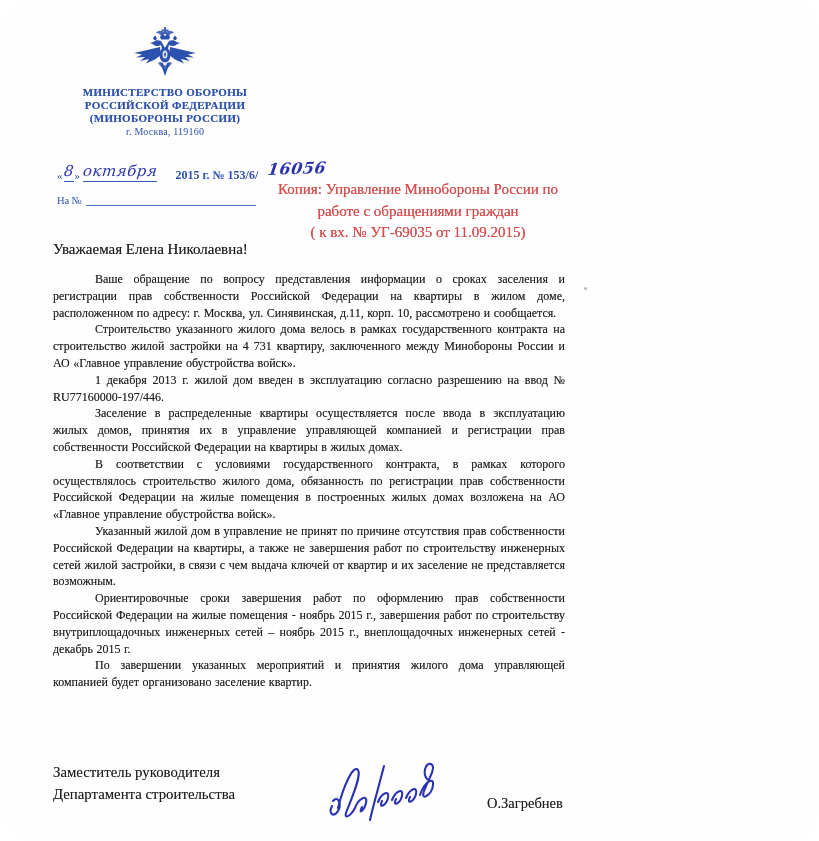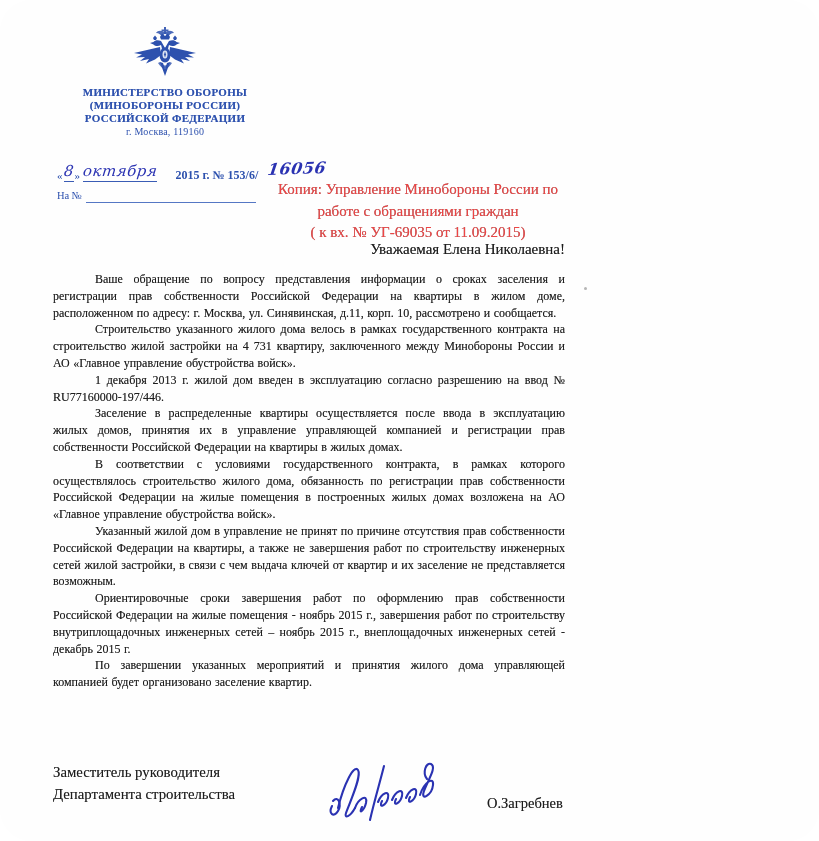--- a/index.html
+++ b/index.html
@@ -41,36 +41,36 @@
     letter-spacing:.5px;white-space:nowrap;
   }
   .blank .hw{position:relative;top:-1px;}
   .printed-num{font-size:12px;line-height:11px;margin-left:16px;padding-bottom:1px;white-space:nowrap;font-weight:bold;}
   .hw.docnum{
     font-size:16px;font-weight:bold;margin-left:10px;
     position:relative;top:-6px;transform:skewX(-10deg) rotate(-2deg);
   }
   .ref-line{
     position:absolute;left:57px;top:190px;height:16px;
-    display:flex;color:#2d51ae;font-size:10.5px;
+    display:flex;align-items:flex-end;color:#2d51ae;font-size:10.5px;
   }
   .ref-blank{
     display:inline-block;width:170px;height:12px;margin-left:4px;
     border-bottom:1px solid #5577c4;
   }
   
   .copy-block{
     position:absolute;left:272px;top:179px;width:292px;
     text-align:center;font-size:15px;line-height:21.5px;color:#ef4444;
     text-shadow:0 0 .4px rgba(0,0,0,.5);
   }
   
   .salutation{
     position:absolute;left:53px;top:241px;width:512px;
-    text-align:right;font-size:15px;color:#1d1d1d;
+    text-align:left;font-size:15px;color:#1d1d1d;
     text-shadow:0 0 .4px rgba(0,0,0,.5);
   }
   .letter-body{
     position:absolute;left:53px;top:271px;width:512px;
     font-size:12px;line-height:16.8px;color:#1e1e1e;
     text-align:justify;text-shadow:0 0 .4px rgba(0,0,0,.45);
     word-spacing:.5px;
   }
   .letter-body p{margin:0;text-indent:42px;}
   
@@ -118,22 +118,22 @@
         <ellipse cx="70" cy="58" rx="11" ry="15"></ellipse>
 
         <ellipse cx="70" cy="57" rx="5" ry="8" fill="#ffffff" opacity=".85"></ellipse>
         <path d="M70,51 L72,57 L70,63 L68,57 Z"></path>
 
         <path d="M60,72 L70,100 L80,72 L74,74 L70,86 L66,74 Z"></path>
         <path d="M56,74 Q70,96 84,74 L80,72 Q70,86 60,72 Z" opacity=".8"></path>
       </g>
     </svg>
     <div class="org">МИНИСТЕРСТВО ОБОРОНЫ</div>
+    <div class="org">РОССИЙСКОЙ ФЕДЕРАЦИИ</div>
     <div class="org">(МИНОБОРОНЫ РОССИИ)</div>
-    <div class="org">РОССИЙСКОЙ ФЕДЕРАЦИИ</div>
     <div class="addr">г. Москва, 119160</div>
   </div>
 
   <div class="date-line">
     <span class="q">«</span>
     <span class="blank day"><span class="hw">8</span></span>
     <span class="q">»</span>
     <span class="blank month"><span class="hw">октября</span></span>
     <span class="printed-num">2015 г. № 153/6/</span>
     <span class="hw docnum">16056</span>

